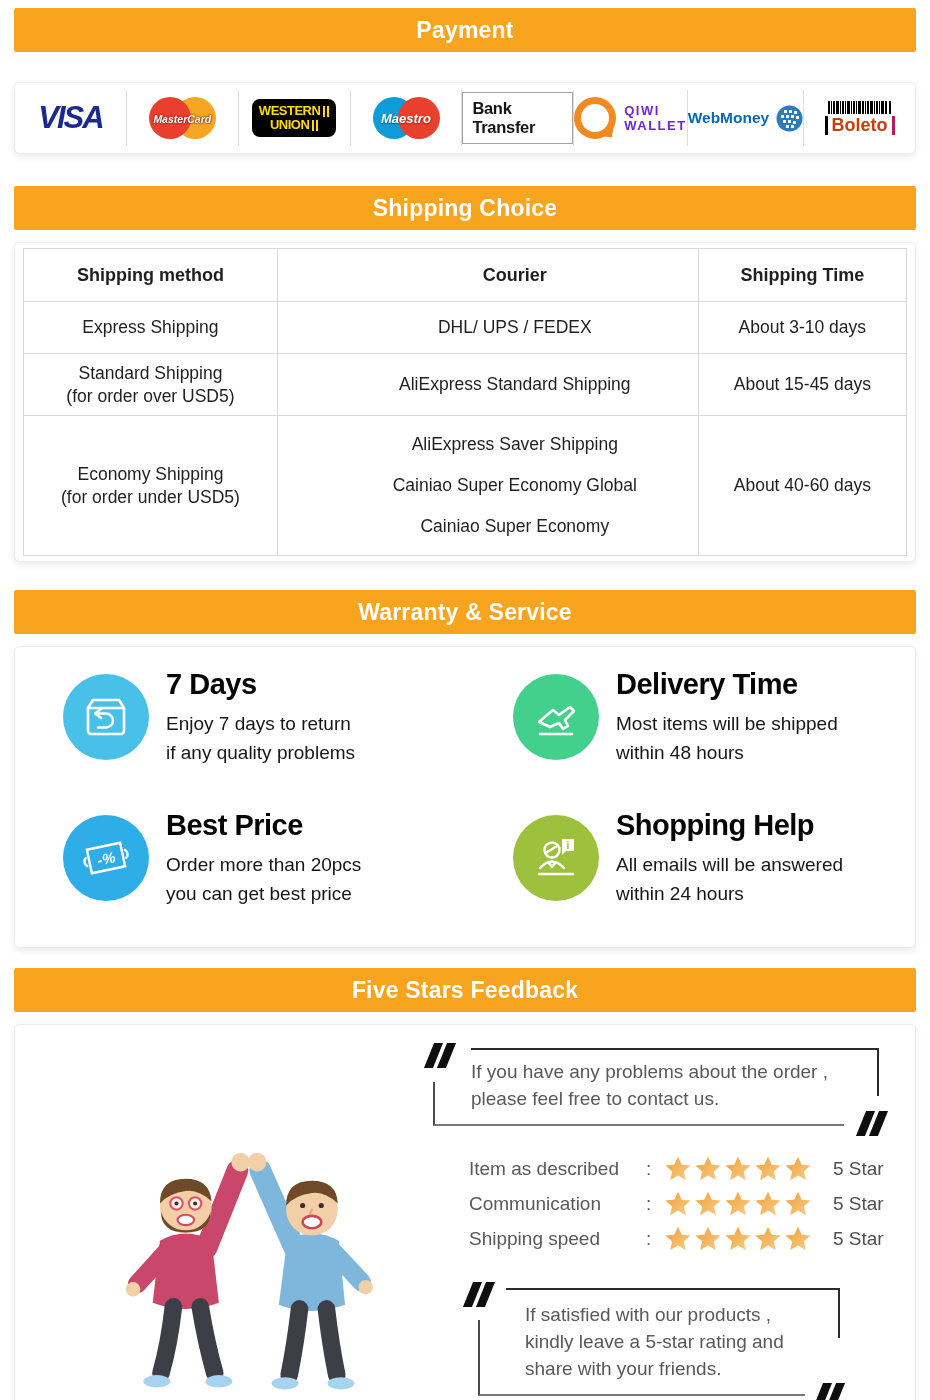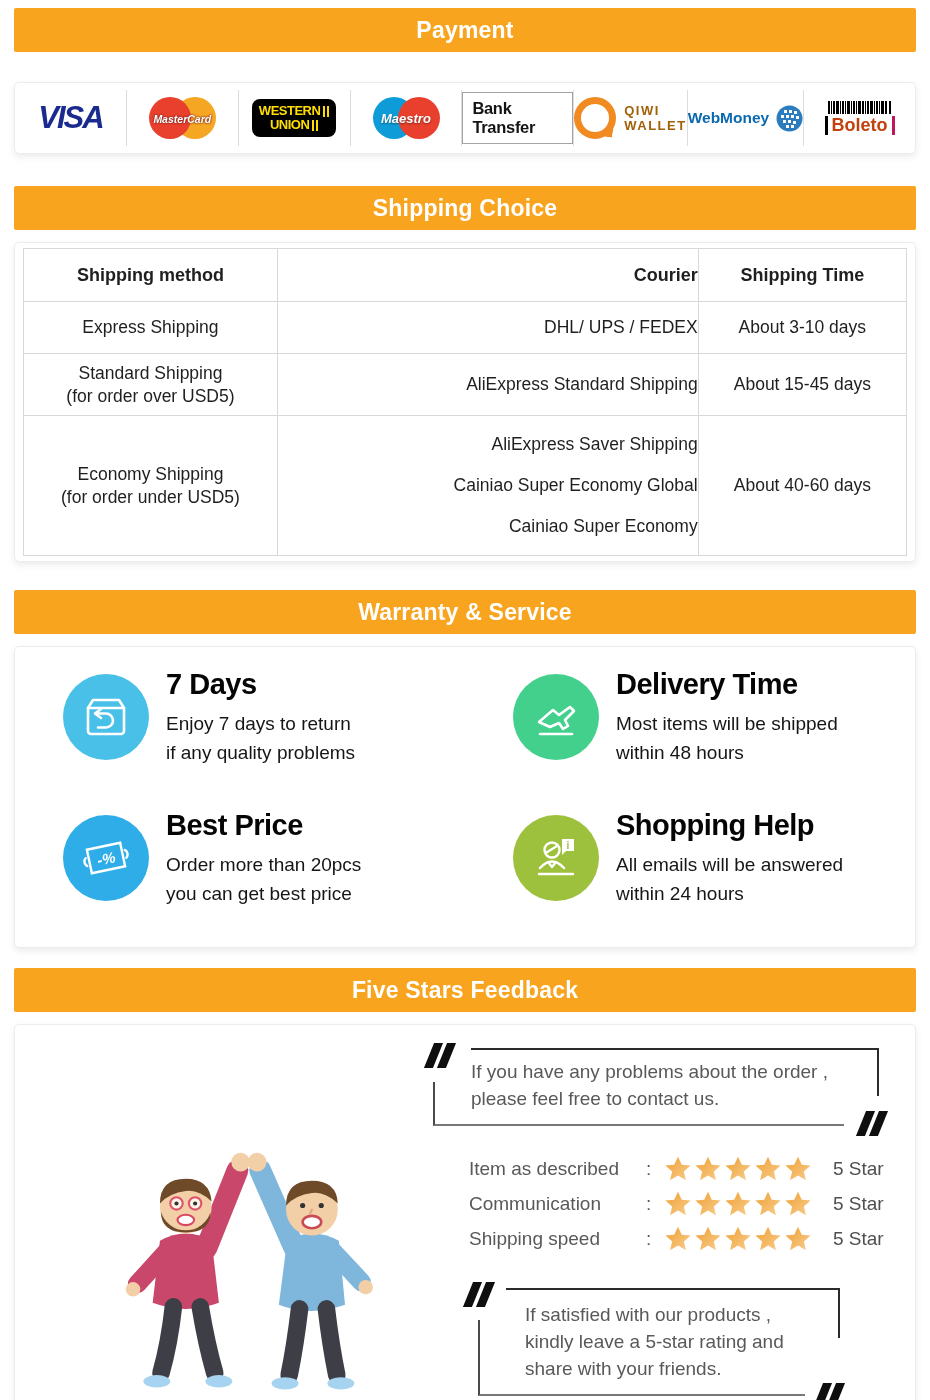--- a/index.html
+++ b/index.html
@@ -45,31 +45,31 @@
   .wu-box{background:#000;border-radius:8px;padding:6px 7px;display:flex;flex-direction:column;gap:2px;}
   .wu-line{display:flex;align-items:center;gap:3px;color:#FFDD00;font-weight:bold;font-size:13px;line-height:12px;letter-spacing:-.5px;}
   .wu-line2{justify-content:center;}
   .wu-bars{display:flex;gap:2px;}
   .wu-bars i{width:2px;height:11px;background:#FFDD00;display:block;}
   .bank-box{border:1px solid #A3A3A3;font-size:16.5px;font-weight:bold;color:#141414;padding:6px 9px;letter-spacing:-.3px;background:#fff;}
   .qiwi-wrap{display:flex;align-items:center;gap:8px;}
   .qiwi-ring{width:30px;height:30px;border:7px solid #F08A21;border-radius:50%;position:relative;box-sizing:content-box;width:28px;height:28px;}
   .qiwi-ring:after{content:"";position:absolute;right:-4px;bottom:-5px;width:12px;height:12px;background:#F08A21;
     clip-path:polygon(100% 0,100% 100%,15% 100%);transform:rotate(8deg);}
-  .qiwi-text{color:#a16207;font-weight:bold;font-size:13px;letter-spacing:1.5px;line-height:15px;}
+  .qiwi-text{color:#6d28d9;font-weight:bold;font-size:13px;letter-spacing:1.5px;line-height:15px;}
   .wm-wrap{display:flex;align-items:center;gap:7px;}
   .wm-text{color:#0B69B0;font-weight:bold;font-size:15.5px;}
   .bol-wrap{display:flex;flex-direction:column;align-items:center;gap:2px;}
   .bol-text{font-size:18px;font-weight:600;color:#c2410c;border-left:3px solid #000;border-right:3px solid #be185d;padding:0 4px;line-height:19px;}
   
   .ship-table{width:100%;border-collapse:collapse;table-layout:fixed;}
   .ship-table th,.ship-table td{border:1px solid #D8D8D8;color:#1F1F1F;padding:0;}
   .ship-table th{font-size:18px;font-weight:bold;height:52px;}
   .ship-table .col1{width:30.5%;text-align:center;}
-  .ship-table .col2{width:44.5%;text-align:right;padding-left:54px;margin-top:12px;}
+  .ship-table .col2{width:44.5%;text-align:center;padding-left:54px;margin-top:12px;}
   .ship-table .col3{width:25%;text-align:center;}
   .ship-table td{font-size:17.5px;}
   .ship-table .r1{height:52px;}
   .ship-table .r2{height:62px;}
   .ship-table .r3{height:140px;}
   .m-line{line-height:23px;}
   .courier-line{line-height:41px;}
   
   .w-grid{display:grid;grid-template-columns:1fr 1fr;padding-top:13px;}
   .w-item{display:flex;padding-left:48px;height:141px;box-sizing:border-box;}

